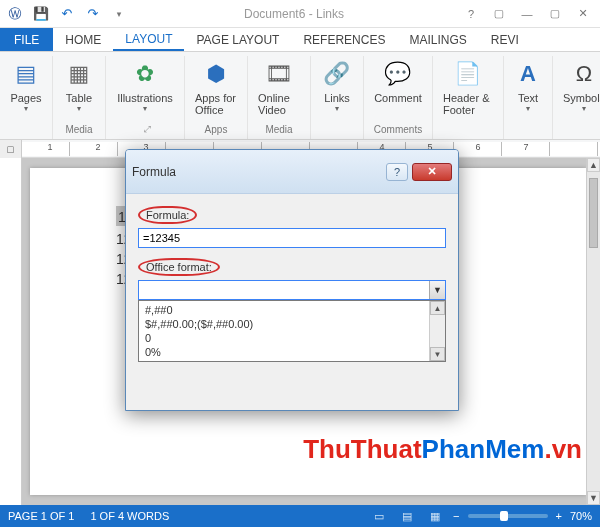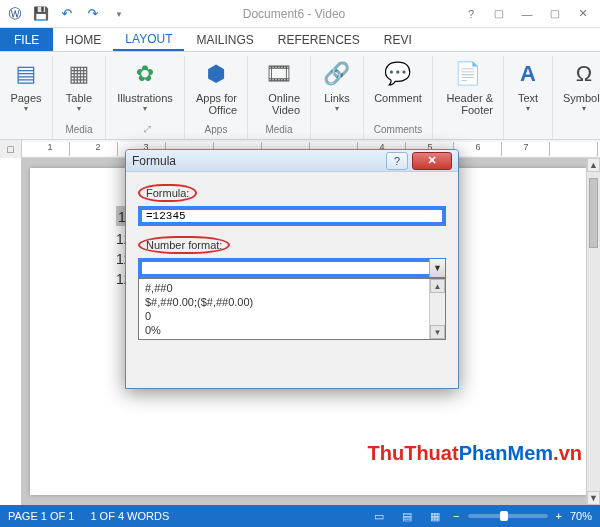--- a/index.html
+++ b/index.html
@@ -20,21 +20,21 @@
   .tab.active { color:#1a6fc9; border-bottom:2px solid #1a6fc9; }
 
   
   .ribbon { height: 88px; background:#f5f6f7; border-bottom:1px solid #d4d4d4; display:flex; padding:4px 6px 0 6px; }
   .group { display:flex; flex-direction:column; align-items:center; padding:0 6px; border-right:1px solid #e4e4e4; }
   .group:last-child{border-right:none;}
   .group-body { flex:1; display:flex; align-items:flex-start; gap:4px; }
   .group-label { font-size:10px; color:#777; padding:2px 0 4px 0; }
   .big-btn { display:flex; flex-direction:column; align-items:center; justify-content:flex-start; padding:2px 4px; width:50px; }
   .big-btn .icon { width:32px; height:32px; display:flex; align-items:center; justify-content:center; font-size:22px; }
-  .big-btn .lbl { font-size:11px; text-align:right; line-height:1.1; margin-top:2px; color:#444;}
+  .big-btn .lbl { font-size:11px; text-align:left; line-height:1.1; margin-top:2px; color:#444;}
   .big-btn .caret{font-size:8px;color:#666;}
   .launcher{font-size:9px;color:#888;margin-left:2px}
 
   
   .ruler-row{height:18px;background:#f5f6f7;border-bottom:1px solid #d9d9d9;display:flex;align-items:center;position:relative;}
   .ruler-corner{width:22px;height:18px;border-right:1px solid #ccc;display:flex;align-items:center;justify-content:center;color:#666;font-size:9px;background:#eee;}
   .ruler-h{flex:1;position:relative;background:#fff;height:14px;background-image:repeating-linear-gradient(to right,transparent 0,transparent 47px,#bbb 47px,#bbb 48px);}
   .ruler-num{position:absolute;top:0;font-size:9px;color:#555;transform:translateX(-50%);}
 
   
@@ -49,69 +49,70 @@
 
   
   .statusbar{position:absolute;left:0;right:0;bottom:0;height:22px;background:#1a6fc9;color:#fff;display:flex;align-items:center;font-size:11px;padding:0 8px;gap:16px;}
   .status-right{margin-left:auto;display:flex;align-items:center;gap:8px;}
   .view-btn{width:20px;height:16px;display:flex;align-items:center;justify-content:center;color:#c9e0f5;font-size:11px;}
   .zoom-track{width:80px;height:4px;background:#5a9bd5;position:relative;border-radius:2px;}
   .zoom-thumb{position:absolute;top:-3px;left:40%;width:8px;height:10px;background:#fff;border-radius:2px;}
 
   
   .dialog{position:absolute;left:125px;top:149px;width:334px;background:#f0f0f0;border:1px solid #5a88b8;box-shadow:0 4px 20px rgba(0,0,0,.45);border-radius:4px 4px 0 0;overflow:visible;z-index:10;}
-  .dlg-title{height:22px;background:linear-gradient(#e7f0fa,#cfe0f1);display:flex;align-items:center;padding:0 6px;color:#333;font-size:12px;border-bottom:1px solid #bcd0e6;border-radius:3px 3px 0 0;}
+  .dlg-title{height:44px;background:linear-gradient(#e7f0fa,#cfe0f1);display:flex;align-items:center;padding:0 6px;color:#333;font-size:12px;border-bottom:1px solid #bcd0e6;border-radius:3px 3px 0 0;}
   .dlg-title .spacer{flex:1;}
   .dlg-help{width:22px;height:18px;border:1px solid #97b4d3;background:linear-gradient(#f3f8fd,#d9e7f5);border-radius:3px;display:flex;align-items:center;justify-content:center;color:#33577a;font-size:11px;margin-right:4px;}
   .dlg-close{width:40px;height:18px;border:1px solid #962626;background:linear-gradient(#e37b7b,#c83a2d);border-radius:3px;display:flex;align-items:center;justify-content:center;color:#fff;font-size:11px;font-weight:bold;}
   .dlg-body{padding:10px 12px 14px 12px;font-size:11px;color:#333;}
   .dlg-label{margin:2px 0 4px 0;display:inline-block;}
   .circled{border:2px solid #d42f2f;border-radius:50%/60%;padding:0 6px;line-height:14px;}
-  .dlg-input{width:100%;height:20px;border:4px solid #3b82f6;background:#fff;padding:0 4px;font-size:11px;margin-bottom:8px;font-family:Liberation Mono, monospace;}
+  .dlg-input{width:100%;height:20px;border:1px solid #3b82f6;background:#fff;padding:0 4px;font-size:11px;margin-bottom:8px;font-family:Liberation Sans, sans-serif;}
   .combo{position:relative;}
   .combo input{padding-right:20px;}
   .combo-btn{position:absolute;right:1px;top:1px;width:16px;height:18px;background:linear-gradient(#f4f4f4,#d8d8d8);border-left:1px solid #a8a8a8;display:flex;align-items:center;justify-content:center;font-size:9px;color:#333;}
   .dropdown{position:absolute;left:0;top:20px;right:0;background:#fff;border:1px solid #7a7a7a;padding:2px 0;z-index:2;}
   .dropdown-scroll{position:absolute;right:0;top:0;bottom:0;width:16px;background:#eee;border-left:1px solid #ccc;}
   .dd-sbtn{position:absolute;left:0;right:0;height:14px;background:#e6e6e6;border:1px solid #bbb;display:flex;align-items:center;justify-content:center;font-size:8px;color:#555;}
   .dd-item{height:14px;padding:0 6px;font-size:11px;line-height:14px;color:#333;cursor:pointer;}
 
   
-  .watermark{position:absolute;right:18px;bottom:40px;font-size:20px;font-weight:bold;text-shadow:0 0 3px #fff;}
+  .watermark{position:absolute;right:18px;bottom:40px;font-size:26px;font-weight:bold;text-shadow:0 0 3px #fff;}
   .wm-red{color:#e1261c;}
   .wm-blue{color:#0066d6;}
   .wm-suffix{color:#e1261c;}
 </style>
 </head>
 <body>
 
 <div class="titlebar">
   <div class="qat">
     <span class="qat-btn" style="color:#2b579a">Ⓦ</span>
     <span class="qat-btn">💾</span>
     <span class="qat-btn">↶</span>
     <span class="qat-btn">↷</span>
     <span class="qat-btn" style="font-size:9px;color:#777">▾</span>
   </div>
-  <div class="title-text">Document6 - Video</div>
+  <div class="title-text">Document6 - Links</div>
   <div class="win-controls">
     <span class="win-btn">?</span>
     <span class="win-btn">▢</span>
     <span class="win-btn">—</span>
     <span class="win-btn">▢</span>
     <span class="win-btn">✕</span>
   </div>
 </div>
 
 <div class="ribbon-tabs">
   <div class="file-tab">FILE</div>
   <div class="tab">HOME</div>
   <div class="tab active">LAYOUT</div>
+  <div class="tab">PAGE LAYOUT</div>
+  <div class="tab">REFERENCES</div>
   <div class="tab">MAILINGS</div>
-  <div class="tab">REFERENCES</div>
   <div class="tab">REVI</div>
 </div>
 
 <div class="ribbon">
   <div class="group" style="padding-left:0">
     <div class="group-body">
       <div class="big-btn" style="width:40px">
         <span class="icon" style="color:#3d78c0">▤</span>
         <span class="lbl">Pages</span>
         <span class="caret">▾</span>
@@ -244,21 +245,21 @@
 <div class="dialog">
   <div class="dlg-title">
     <span>Formula</span>
     <span class="spacer"></span>
     <span class="dlg-help">?</span>
     <span class="dlg-close">✕</span>
   </div>
   <div class="dlg-body">
     <span class="dlg-label circled">Formula:</span>
     <input class="dlg-input" value="=12345" style="">
-    <span class="dlg-label circled">Number format:</span>
+    <span class="dlg-label circled">Office format:</span>
     <div class="combo">
       <input class="dlg-input" style="margin-bottom: 0px;" value="">
       <div class="combo-btn">▼</div>
       <div class="dropdown">
         <div class="dd-item">#,##0</div>
         <div class="dd-item">$#,##0.00;($#,##0.00)</div>
         <div class="dd-item">0</div>
         <div class="dd-item">0%</div>
         <div class="dropdown-scroll">
           <div class="dd-sbtn" style="top:0">▲</div>

